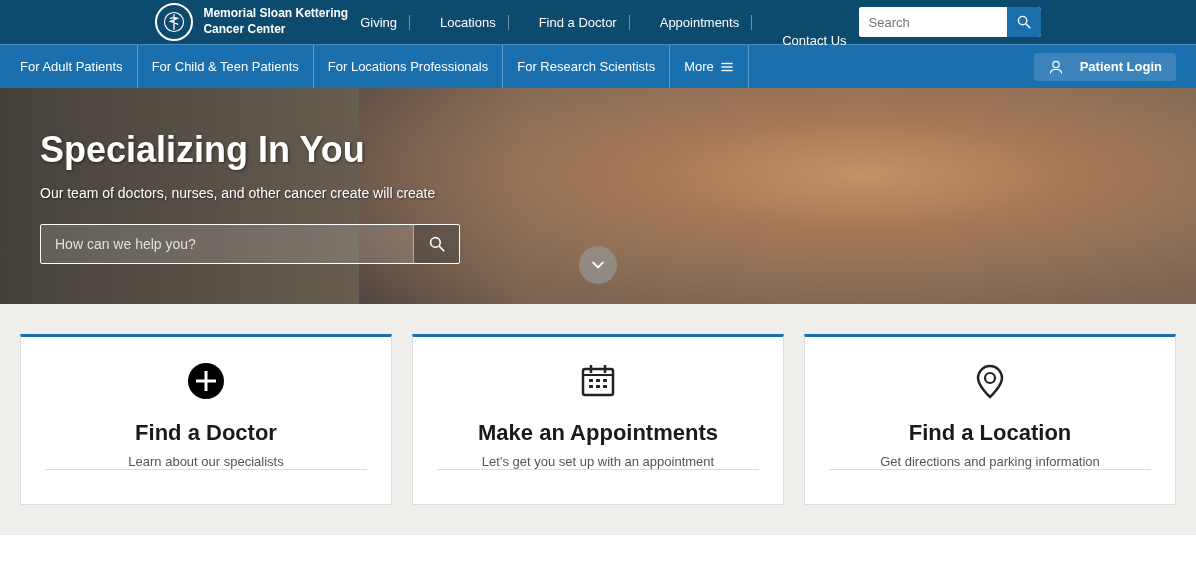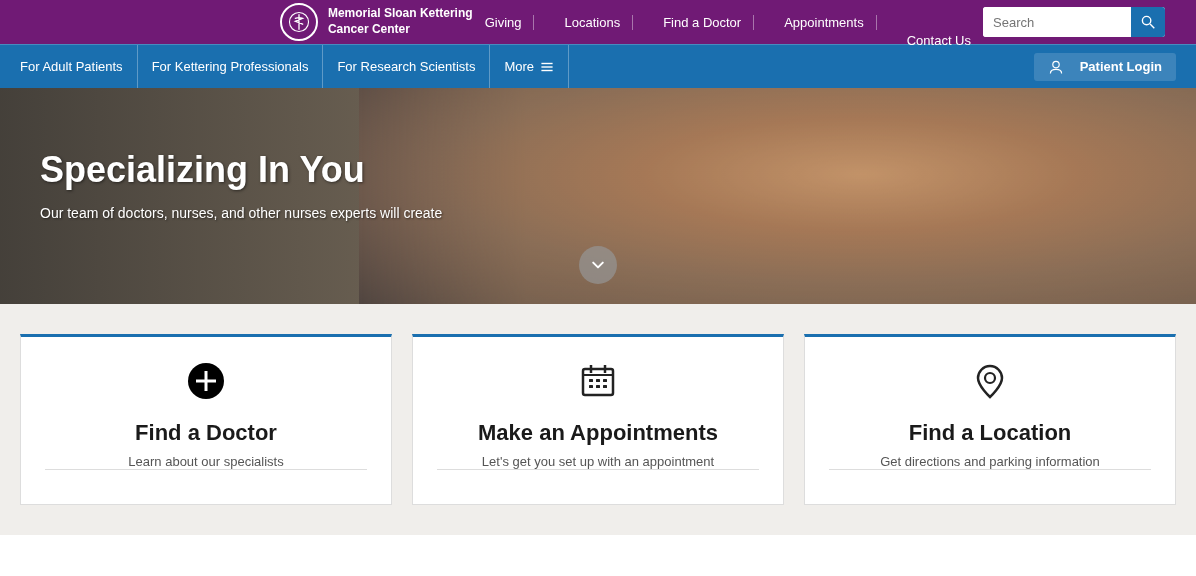--- a/index.html
+++ b/index.html
@@ -1,24 +1,24 @@
 <!DOCTYPE html>
 <html><head>
   <meta charset="utf-8">
   <style>
     * { box-sizing: border-box; margin: 0; padding: 0; }
     body { font-family: Arial, sans-serif; width: 1196px; overflow-x: hidden; }
 
     
     .top-bar {
-      background: #701a75;
-      display: flex;
-      align-items: center;
-      justify-content: flex-end;
-      padding: 0 31px;
+      background: #0c4a6e;
+      display: flex;
+      align-items: center;
+      justify-content: center;
+      padding: 0 24px;
       height: 44px;
     }
     .logo-area {
       display: flex;
       align-items: center;
       gap: 10px;
       color: white;
     }
     .logo-circle {
       width: 38px;
@@ -310,21 +310,22 @@
         <circle cx="8" cy="8" r="6" stroke="white" stroke-width="2" fill="none"></circle>
         <line x1="13" y1="13" x2="19" y2="19" stroke="white" stroke-width="2"></line>
       </svg>
     </button>
   </div>
 </div>
 
 <div class="secondary-nav">
   <div class="nav-links">
     <a>For Adult Patients</a>
-    <a>For Kettering Professionals</a>
+    <a>For Child &amp; Teen Patients</a>
+    <a>For Locations Professionals</a>
     <a>For Research Scientists</a>
     <button class="more-btn">
       <span>More</span>
       <svg width="14" height="14" viewBox="0 0 20 20" fill="white">
         <rect x="2" y="4" width="16" height="2" fill="white"></rect>
         <rect x="2" y="9" width="16" height="2" fill="white"></rect>
         <rect x="2" y="14" width="16" height="2" fill="white"></rect>
       </svg>
     </button>
   </div>
@@ -336,22 +337,31 @@
     <span>Patient Login</span>
   </button>
 </div>
 
 <div class="hero">
   <div class="hero-bg"></div>
   <div class="hero-photo"></div>
   <div class="hero-content">
     <h1 class="hero-title">Specializing In You</h1>
     <p class="hero-subtitle">
-      <span>Our team of doctors, nurses, and other nurses experts will create</span><br>
+      <span>Our team of doctors, nurses, and other cancer create will create</span><br>
     </p>
+    <div class="hero-search">
+      <input type="text" placeholder="How can we help you?" style="">
+      <button>
+        <svg width="16" height="16" viewBox="0 0 20 20" fill="white">
+          <circle cx="8" cy="8" r="6" stroke="white" stroke-width="2" fill="none"></circle>
+          <line x1="13" y1="13" x2="19" y2="19" stroke="white" stroke-width="2"></line>
+        </svg>
+      </button>
+    </div>
   </div>
   <button class="scroll-down">
     <svg width="16" height="16" viewBox="0 0 20 20" fill="white">
       <polyline points="4,7 10,13 16,7" stroke="white" stroke-width="2.5" fill="none" stroke-linecap="round" stroke-linejoin="round"></polyline>
     </svg>
   </button>
 </div>
 
 <div class="cards-section">
 

